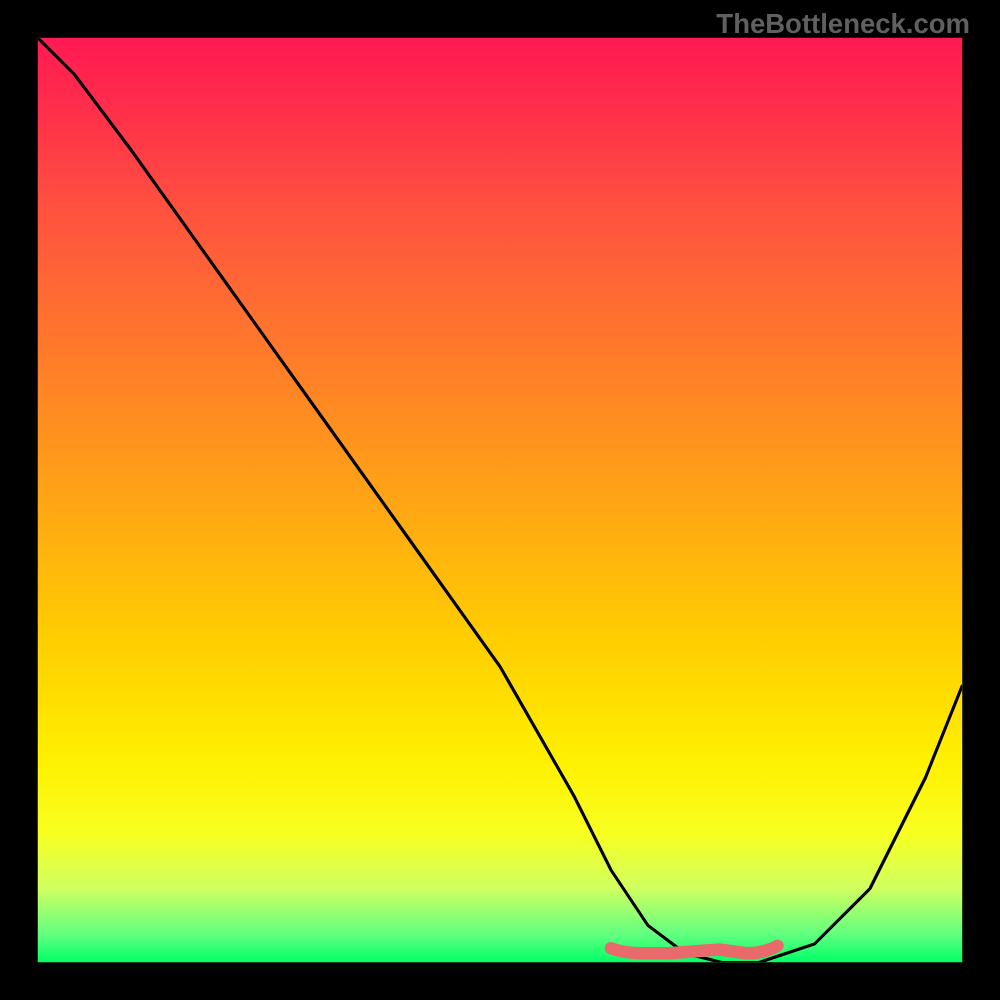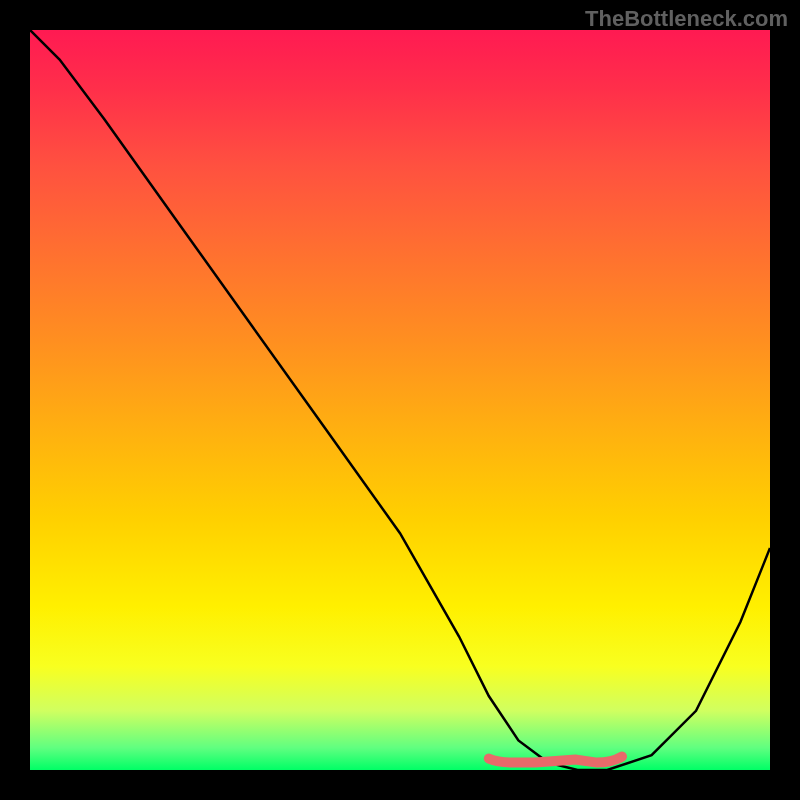--- a/index.html
+++ b/index.html
@@ -7,21 +7,21 @@
     width: 800px;
     height: 800px;
     background: #000;
     position: relative;
     font-family: Arial, sans-serif;
     overflow: hidden;
   }
   .watermark {
     position: absolute;
     top: 6px;
-    right: 12px;
+    right: 24px;
     color: #606060;
     font-size: 22px;
     font-weight: bold;
     z-index: 10;
   }
   .plot-area {
     position: absolute;
     left: 30px;
     top: 30px;
     width: 740px;

